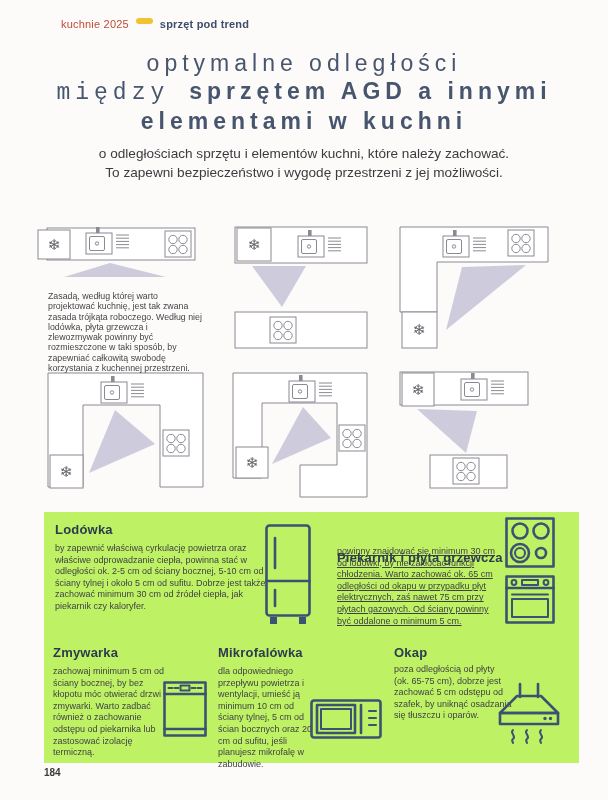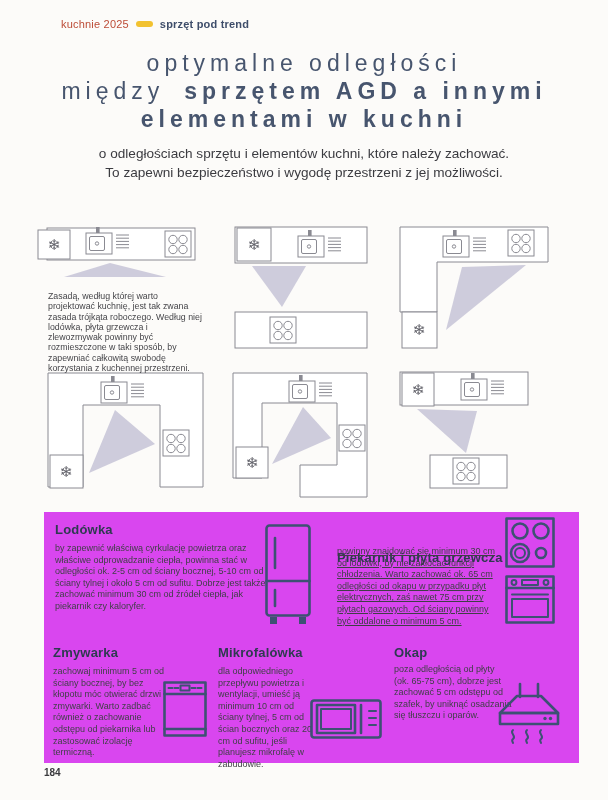--- a/index.html
+++ b/index.html
@@ -2,43 +2,43 @@
 <html lang="pl"><head>
 <meta charset="utf-8">
 <style>
   html,body { margin:0; padding:0; background:#ffffff; }
   .page {
     position:relative; width:608px; height:800px; overflow:hidden;
     background:#fcfbf9;
     font-family:"Liberation Sans","DejaVu Sans",sans-serif;
   }
   
-  .header { position:absolute; left:45px; top:18px; display:flex; align-items:center; font-size:11px; letter-spacing:.2px;padding-left:16px; }
+  .header { position:absolute; left:45px; top:18px; display:flex; font-size:11px; letter-spacing:.2px;padding-left:16px; }
   .brand { color:#bc4b36; font-weight:400; }
   .dash { width:17px; height:6px; border-radius:3px; background:#f2c230; margin:0 7px; }
   .section-label { color:#3e4d6a; font-weight:700; }
   
   .title { position:absolute; top:49px; left:0; width:608px; text-align:center;
            color:#47556e; font-size:23px; line-height:28px; letter-spacing:5px; font-weight:400; }
   .title .bold { font-weight:700; }
-  .title .light { margin-right:20px; }
+  .title .light { margin-right:20px;font-family:Liberation Mono, monospace; }
   
   .intro { position:absolute; top:144px; left:34px; width:540px; text-align:center;
            font-size:13.6px; line-height:19px; color:#3b3b40; }
   
   .diagrams-svg { position:absolute; left:0; top:206px; }
   .cnt { fill:#ffffff; stroke:#8a8a92; stroke-width:1; }
   .thin { fill:none; stroke:#8a8a92; stroke-width:1; }
   .fill-gray { fill:#8a8a92; stroke:none; }
   .tri { fill:#c9c7d8; opacity:.9; stroke:none; }
   .flake { font-family:"DejaVu Sans",sans-serif; font-size:15px; fill:#63636b; }
   .note { position:absolute; left:48px; top:291px; width:154px;
           font-size:8.8px; line-height:10.3px; color:#454549; }
   
-  .panel { position:absolute; left:44px; top:512px; width:535px; height:251px; background:#d946ef; }
+  .panel { position:absolute; left:44px; top:512px; width:535px; height:251px; background:#bef264; }
   .p-title { position:absolute; font-size:13px; font-weight:700; color:#2e3a50; letter-spacing:.2px; }
   .p-text  { position:absolute; font-size:9px; line-height:11.6px; color:#3f3f46; }
   .p-icon  { position:absolute; }
   .nav { fill:none; stroke:#3d5173; stroke-width:2.6; stroke-linejoin:round; stroke-linecap:round; }
   .nav-thin { fill:none; stroke:#3d5173; stroke-width:2; stroke-linejoin:round; stroke-linecap:round; }
   .nav-fill { fill:#3d5173; stroke:none; }
   .page-number { position:absolute; left:44px; top:767px; font-size:10px; font-weight:700; color:#3a3a3e; }
 </style>
 </head>
 <body>

